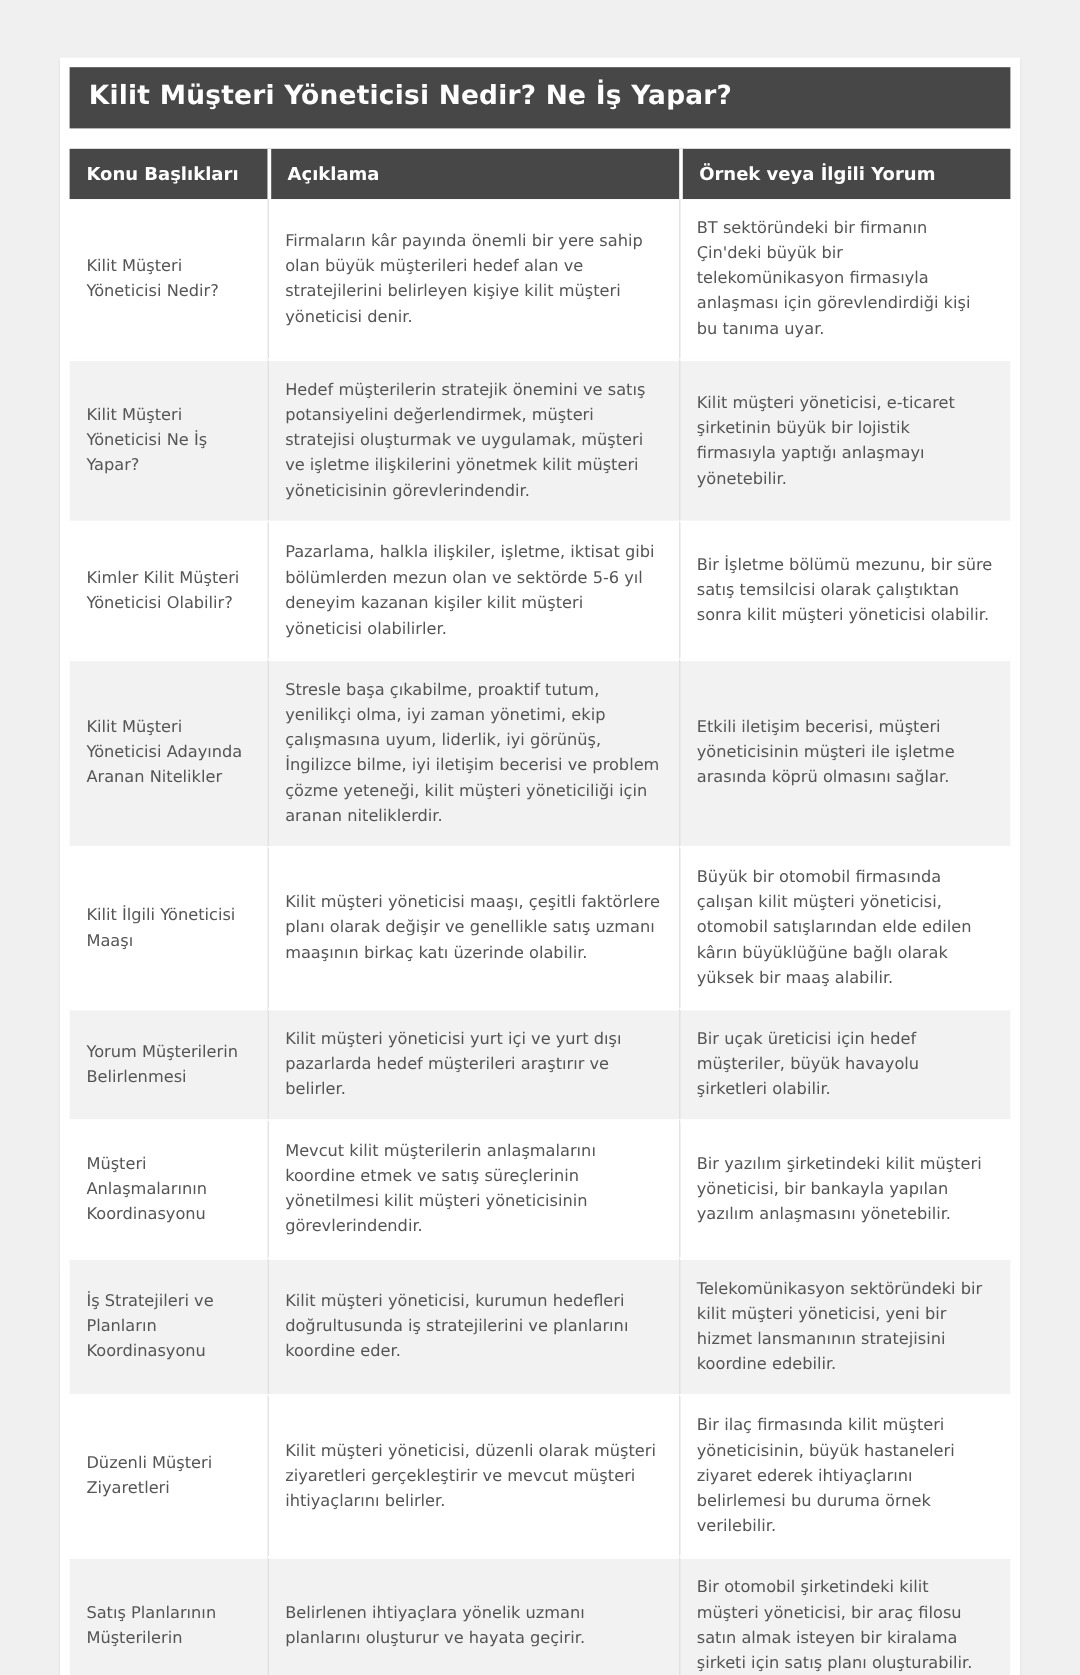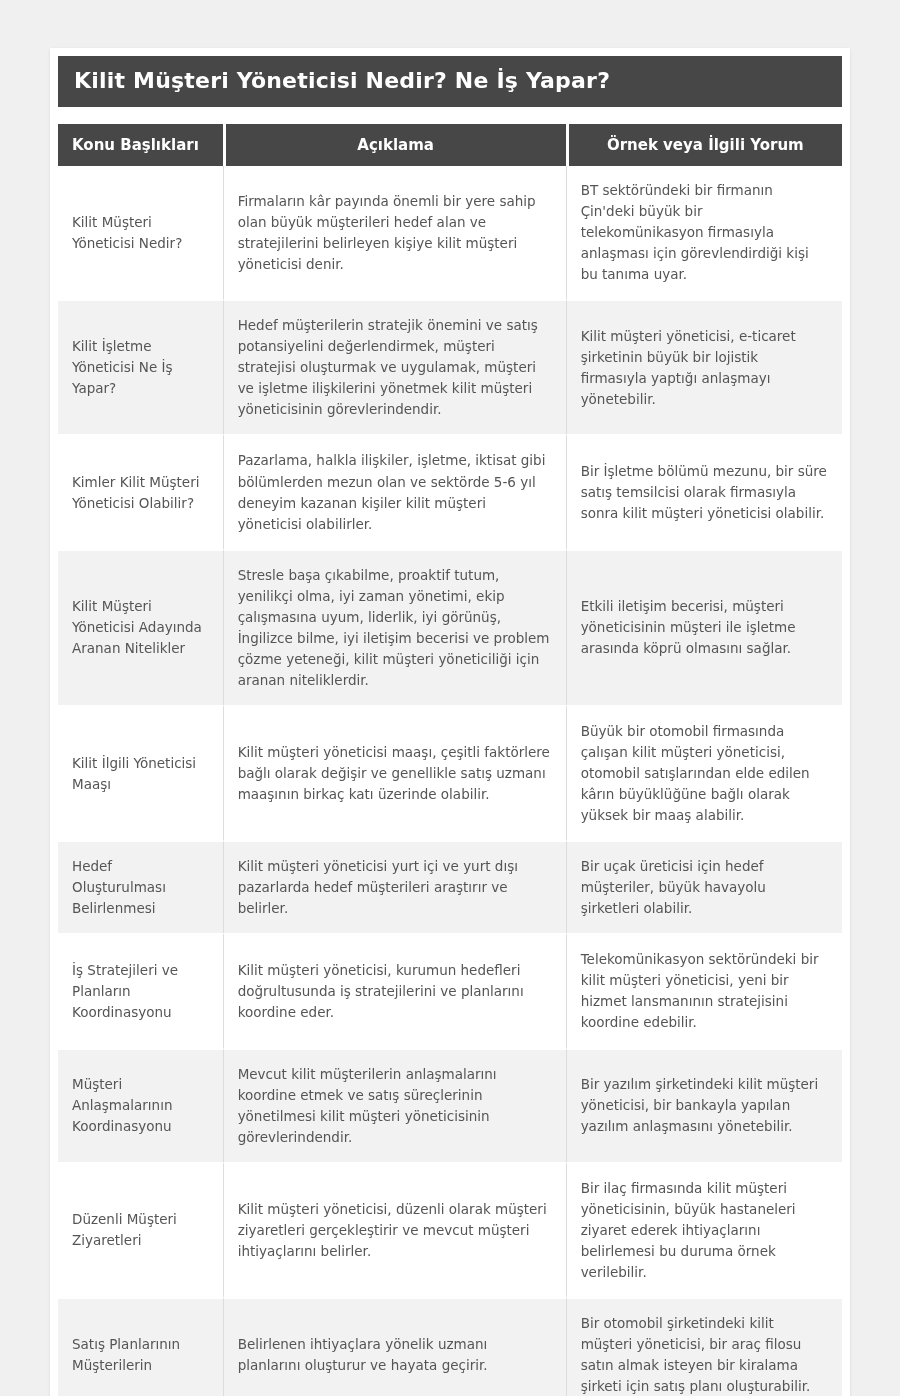--- a/index.html
+++ b/index.html
@@ -48,21 +48,20 @@
   .info-table th{
     background:var(--header-bg);
     color:var(--header-text);
     font-size:15px;
     font-weight:700;
     text-align:left;
     padding:12px 14px;
   }
   .info-table th + th{
     border-left:3px solid #ffffff;
-    text-align:center;
   }
   .info-table td{
     font-size:13.5px;
     line-height:1.56;
     color:var(--body-text);
     padding:14px;
     vertical-align:middle;
     text-align:left;
     background:#ffffff;
   }
@@ -95,53 +94,53 @@
         <th>Örnek veya İlgili Yorum</th>
       </tr>
     </thead>
     <tbody>
       <tr>
         <td>Kilit Müşteri Yöneticisi Nedir?</td>
         <td>Firmaların kâr payında önemli bir yere sahip olan büyük müşterileri hedef alan ve stratejilerini belirleyen kişiye kilit müşteri yöneticisi denir.</td>
         <td>BT sektöründeki bir firmanın Çin'deki büyük bir telekomünikasyon firmasıyla anlaşması için görevlendirdiği kişi bu tanıma uyar.</td>
       </tr>
       <tr>
-        <td>Kilit İşletme Yöneticisi Ne İş Yapar?</td>
+        <td>Kilit Müşteri Yöneticisi Ne İş Yapar?</td>
         <td>Hedef müşterilerin stratejik önemini ve satış potansiyelini değerlendirmek, müşteri stratejisi oluşturmak ve uygulamak, müşteri ve işletme ilişkilerini yönetmek kilit müşteri yöneticisinin görevlerindendir.</td>
         <td>Kilit müşteri yöneticisi, e-ticaret şirketinin büyük bir lojistik firmasıyla yaptığı anlaşmayı yönetebilir.</td>
       </tr>
       <tr>
         <td>Kimler Kilit Müşteri Yöneticisi Olabilir?</td>
         <td>Pazarlama, halkla ilişkiler, işletme, iktisat gibi bölümlerden mezun olan ve sektörde 5-6 yıl deneyim kazanan kişiler kilit müşteri yöneticisi olabilirler.</td>
-        <td>Bir İşletme bölümü mezunu, bir süre satış temsilcisi olarak firmasıyla sonra kilit müşteri yöneticisi olabilir.</td>
+        <td>Bir İşletme bölümü mezunu, bir süre satış temsilcisi olarak çalıştıktan sonra kilit müşteri yöneticisi olabilir.</td>
       </tr>
       <tr>
         <td>Kilit Müşteri Yöneticisi Adayında Aranan Nitelikler</td>
         <td>Stresle başa çıkabilme, proaktif tutum, yenilikçi olma, iyi zaman yönetimi, ekip çalışmasına uyum, liderlik, iyi görünüş, İngilizce bilme, iyi iletişim becerisi ve problem çözme yeteneği, kilit müşteri yöneticiliği için aranan niteliklerdir.</td>
         <td>Etkili iletişim becerisi, müşteri yöneticisinin müşteri ile işletme arasında köprü olmasını sağlar.</td>
       </tr>
       <tr>
         <td>Kilit İlgili Yöneticisi Maaşı</td>
-        <td>Kilit müşteri yöneticisi maaşı, çeşitli faktörlere bağlı olarak değişir ve genellikle satış uzmanı maaşının birkaç katı üzerinde olabilir.</td>
+        <td>Kilit müşteri yöneticisi maaşı, çeşitli faktörlere planı olarak değişir ve genellikle satış uzmanı maaşının birkaç katı üzerinde olabilir.</td>
         <td>Büyük bir otomobil firmasında çalışan kilit müşteri yöneticisi, otomobil satışlarından elde edilen kârın büyüklüğüne bağlı olarak yüksek bir maaş alabilir.</td>
       </tr>
       <tr>
-        <td>Hedef Oluşturulması Belirlenmesi</td>
+        <td>Yorum Müşterilerin Belirlenmesi</td>
         <td>Kilit müşteri yöneticisi yurt içi ve yurt dışı pazarlarda hedef müşterileri araştırır ve belirler.</td>
         <td>Bir uçak üreticisi için hedef müşteriler, büyük havayolu şirketleri olabilir.</td>
+      </tr>
+      <tr>
+        <td>Müşteri Anlaşmalarının Koordinasyonu</td>
+        <td>Mevcut kilit müşterilerin anlaşmalarını koordine etmek ve satış süreçlerinin yönetilmesi kilit müşteri yöneticisinin görevlerindendir.</td>
+        <td>Bir yazılım şirketindeki kilit müşteri yöneticisi, bir bankayla yapılan yazılım anlaşmasını yönetebilir.</td>
       </tr>
       <tr>
         <td>İş Stratejileri ve Planların Koordinasyonu</td>
         <td>Kilit müşteri yöneticisi, kurumun hedefleri doğrultusunda iş stratejilerini ve planlarını koordine eder.</td>
         <td>Telekomünikasyon sektöründeki bir kilit müşteri yöneticisi, yeni bir hizmet lansmanının stratejisini koordine edebilir.</td>
-      </tr>
-      <tr>
-        <td>Müşteri Anlaşmalarının Koordinasyonu</td>
-        <td>Mevcut kilit müşterilerin anlaşmalarını koordine etmek ve satış süreçlerinin yönetilmesi kilit müşteri yöneticisinin görevlerindendir.</td>
-        <td>Bir yazılım şirketindeki kilit müşteri yöneticisi, bir bankayla yapılan yazılım anlaşmasını yönetebilir.</td>
       </tr>
       <tr>
         <td>Düzenli Müşteri Ziyaretleri</td>
         <td>Kilit müşteri yöneticisi, düzenli olarak müşteri ziyaretleri gerçekleştirir ve mevcut müşteri ihtiyaçlarını belirler.</td>
         <td>Bir ilaç firmasında kilit müşteri yöneticisinin, büyük hastaneleri ziyaret ederek ihtiyaçlarını belirlemesi bu duruma örnek verilebilir.</td>
       </tr>
       <tr>
         <td>Satış Planlarının Müşterilerin</td>
         <td>Belirlenen ihtiyaçlara yönelik uzmanı planlarını oluşturur ve hayata geçirir.</td>
         <td>Bir otomobil şirketindeki kilit müşteri yöneticisi, bir araç filosu satın almak isteyen bir kiralama şirketi için satış planı oluşturabilir.</td>

